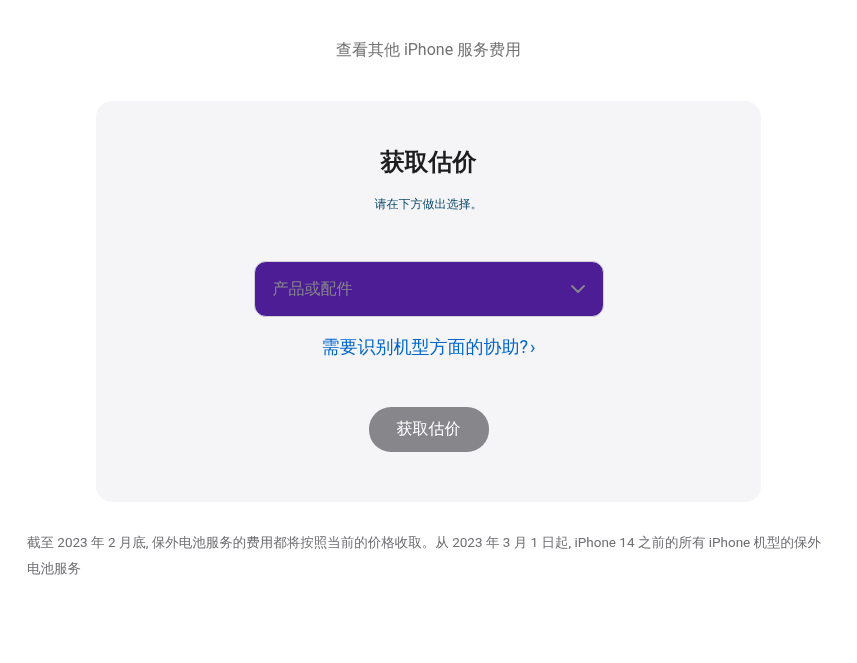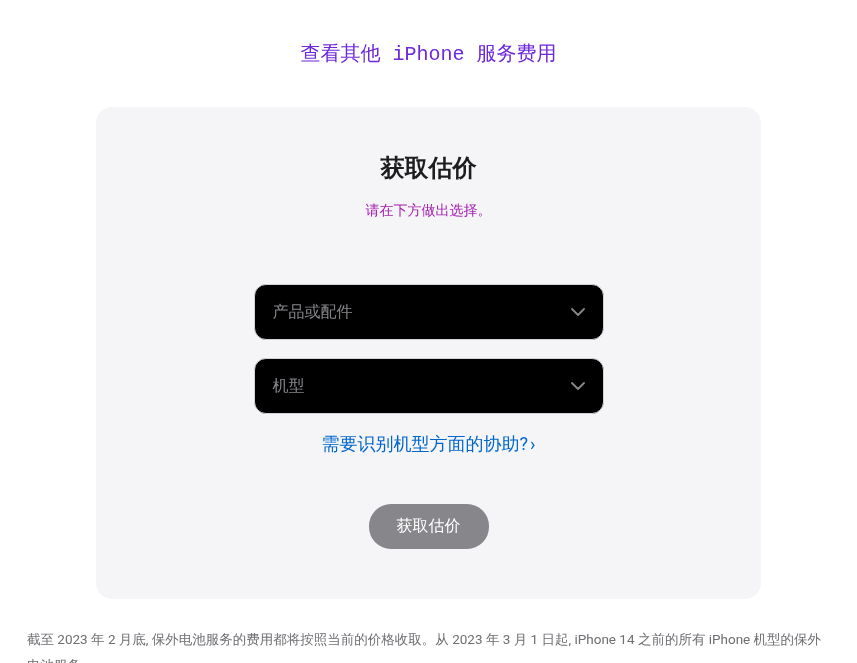--- a/index.html
+++ b/index.html
@@ -12,53 +12,52 @@
       background: #fff;
       width: 857px;
       height: 663px;
       padding-top: 40px;
     }
     .top-link {
       text-align: center;
       margin-bottom: 40px;
     }
     .top-link a {
-      color: #6d28d9;
+      color: #737373;
       text-decoration: none;
-      font-size: 20px;
-      font-family: Liberation Mono, monospace;
+      font-size: 16px;
     }
     .card {
       background: #f5f5f7;
       border-radius: 16px;
       width: 665px;
       margin: 0 auto;
       padding: 45px 40px 50px;
       text-align: center;
     }
     .card-title {
       font-size: 24px;
       font-weight: 600;
       color: #1d1d1f;
       margin-bottom: 18px;
     }
     .card-subtitle {
-      font-size: 14px;
-      color: #a21caf;
-      margin-bottom: 64px;
+      font-size: 12px;
+      color: #0c4a6e;
+      margin-bottom: 48px;
     }
     .select-wrapper {
       width: 350px;
       margin: 0 auto 18px;
       position: relative;
     }
     .select-box {
       width: 100%;
       height: 56px;
-      background: #000000;
+      background: #4c1d95;
       border: 1px solid #d2d2d7;
       border-radius: 12px;
       padding: 0 40px 0 18px;
       font-size: 16px;
       color: #86868b;
       text-align: left;
       cursor: pointer;
       display: flex;
       align-items: center;
       justify-content: space-between;
@@ -124,30 +123,20 @@
     <div class="select-box">
       <span>产品或配件</span>
       <span class="chevron">
         <svg viewBox="0 0 14 8" fill="none">
             <path d="M1 1L7 7L13 1" stroke="#86868b" stroke-width="1.8" stroke-linecap="round" stroke-linejoin="round"></path>
           </svg>
       </span>
     </div>
   </div>
 
-  <div class="select-wrapper">
-    <div class="select-box">
-      <span>机型</span>
-      <span class="chevron">
-        <svg viewBox="0 0 14 8" fill="none">
-            <path d="M1 1L7 7L13 1" stroke="#86868b" stroke-width="1.8" stroke-linecap="round" stroke-linejoin="round"></path>
-          </svg>
-      </span>
-    </div>
-  </div>
 
   <div class="help-link">
     <a href="#">
       <span>需要识别机型方面的协助?</span><span class="arrow">›</span>
     </a>
   </div>
 
   <button class="submit-btn">获取估价</button>
 </div>
 

